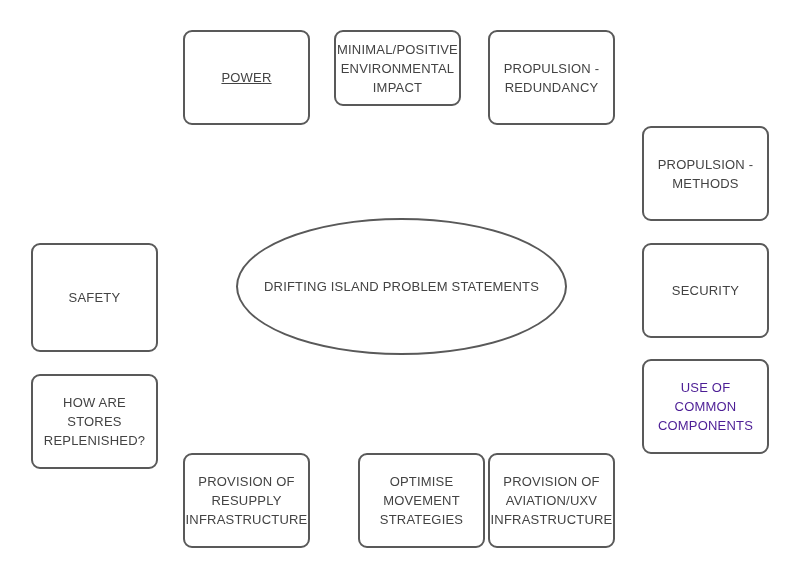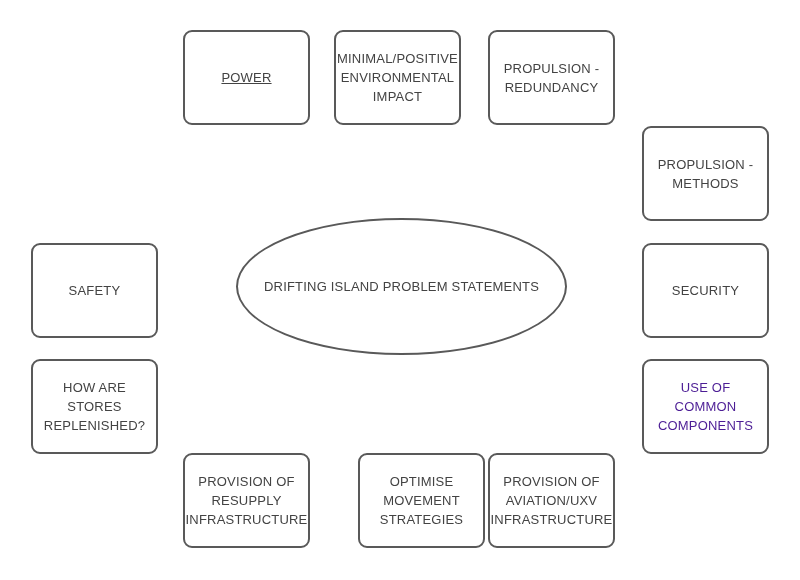--- a/index.html
+++ b/index.html
@@ -67,37 +67,37 @@
 <div id="canvas">
 
   <div class="center-ellipse" style="left: 236px; top: 218px; width: 331px; height: 137px; border-color: rgb(89, 89, 89); border-width: 2px; background: rgb(255, 255, 255);">
     <span class="center-label" style="color: rgb(67, 67, 67);">DRIFTING ISLAND PROBLEM STATEMENTS</span>
   </div>
 
   <div class="node-box" style="left: 183px; top: 30px; width: 127px; height: 95px; border-color: rgb(89, 89, 89); border-width: 2px; background: rgb(255, 255, 255); border-radius: 9px;">
     <span class="node-label" style="color: rgb(67, 67, 67); text-decoration: underline;">POWER</span>
   </div>
 
-  <div class="node-box" style="left: 334px; top: 30px; width: 127px; height: 95px; border-color: rgb(89, 89, 89); border-width: 2px; background: rgb(255, 255, 255); border-radius: 9px;">
+  <div class="node-box" style="left: 334px; top: 30px; width: 127px; height: 76px; border-color: rgb(89, 89, 89); border-width: 2px; background: rgb(255, 255, 255); border-radius: 9px;">
     <span class="node-label" style="color: rgb(67, 67, 67);">MINIMAL/POSITIVE
 ENVIRONMENTAL
 IMPACT</span>
   </div>
 
   <div class="node-box" style="left: 488px; top: 30px; width: 127px; height: 95px; border-color: rgb(89, 89, 89); border-width: 2px; background: rgb(255, 255, 255); border-radius: 9px;">
     <span class="node-label" style="color: rgb(67, 67, 67);">PROPULSION -
 REDUNDANCY</span>
   </div>
 
 
-  <div class="node-box" style="left: 31px; top: 243px; width: 127px; height: 95px; border-color: rgb(89, 89, 89); border-width: 2px; background: rgb(255, 255, 255); border-radius: 9px; align-items: center;">
+  <div class="node-box" style="left: 31px; top: 243px; width: 127px; height: 109px; border-color: rgb(89, 89, 89); border-width: 2px; background: rgb(255, 255, 255); border-radius: 9px; align-items: center;">
     <span class="node-label" style="color: rgb(67, 67, 67);">SAFETY</span>
   </div>
 
-  <div class="node-box" style="left: 31px; top: 359px; width: 127px; height: 95px; border-color: rgb(89, 89, 89); border-width: 2px; background: rgb(255, 255, 255); border-radius: 9px;">
+  <div class="node-box" style="left: 31px; top: 374px; width: 127px; height: 95px; border-color: rgb(89, 89, 89); border-width: 2px; background: rgb(255, 255, 255); border-radius: 9px;">
     <span class="node-label" style="color: rgb(67, 67, 67);">HOW ARE
 STORES
 REPLENISHED?</span>
   </div>
 
   <div class="node-box" style="left: 642px; top: 126px; width: 127px; height: 95px; border-color: rgb(89, 89, 89); border-width: 2px; background: rgb(255, 255, 255); border-radius: 9px;">
     <span class="node-label" style="color: rgb(67, 67, 67);">PROPULSION -
 METHODS</span>
   </div>
 

